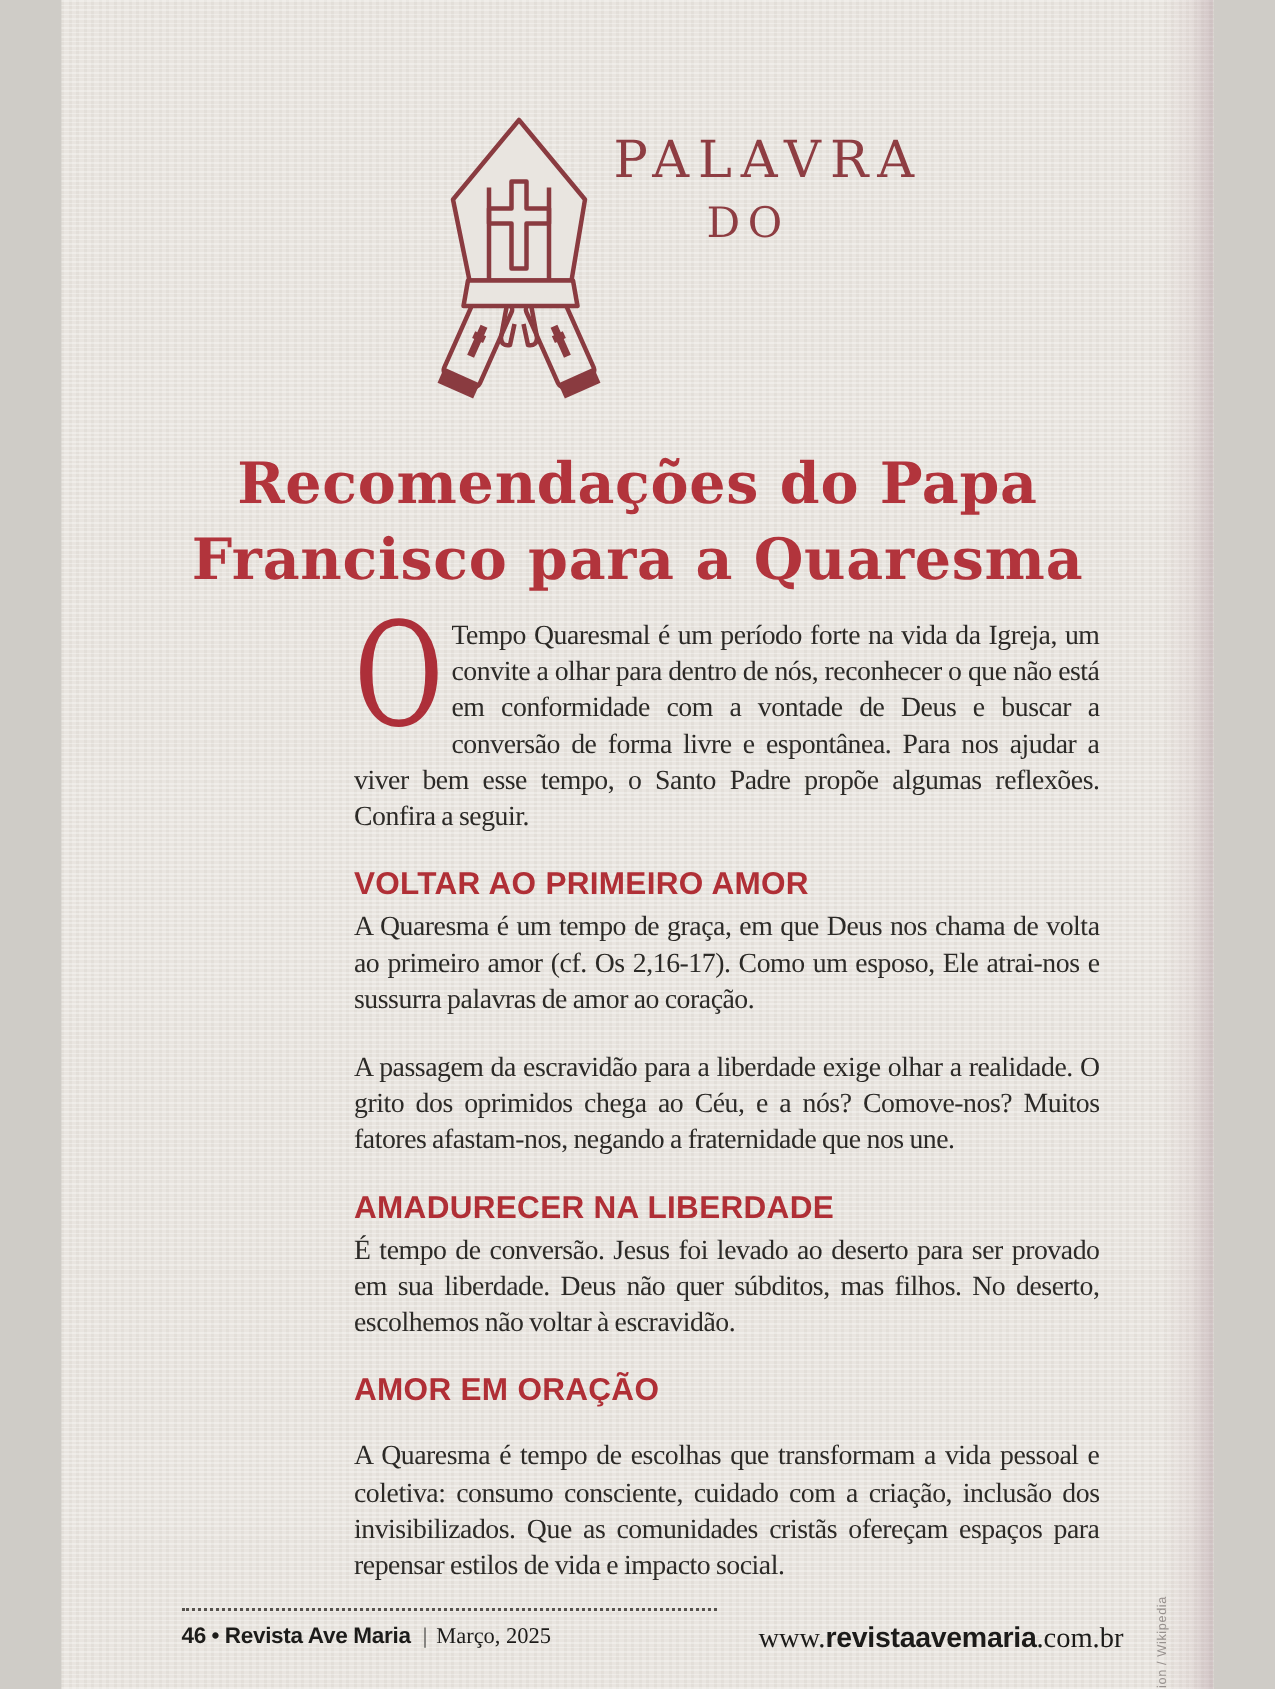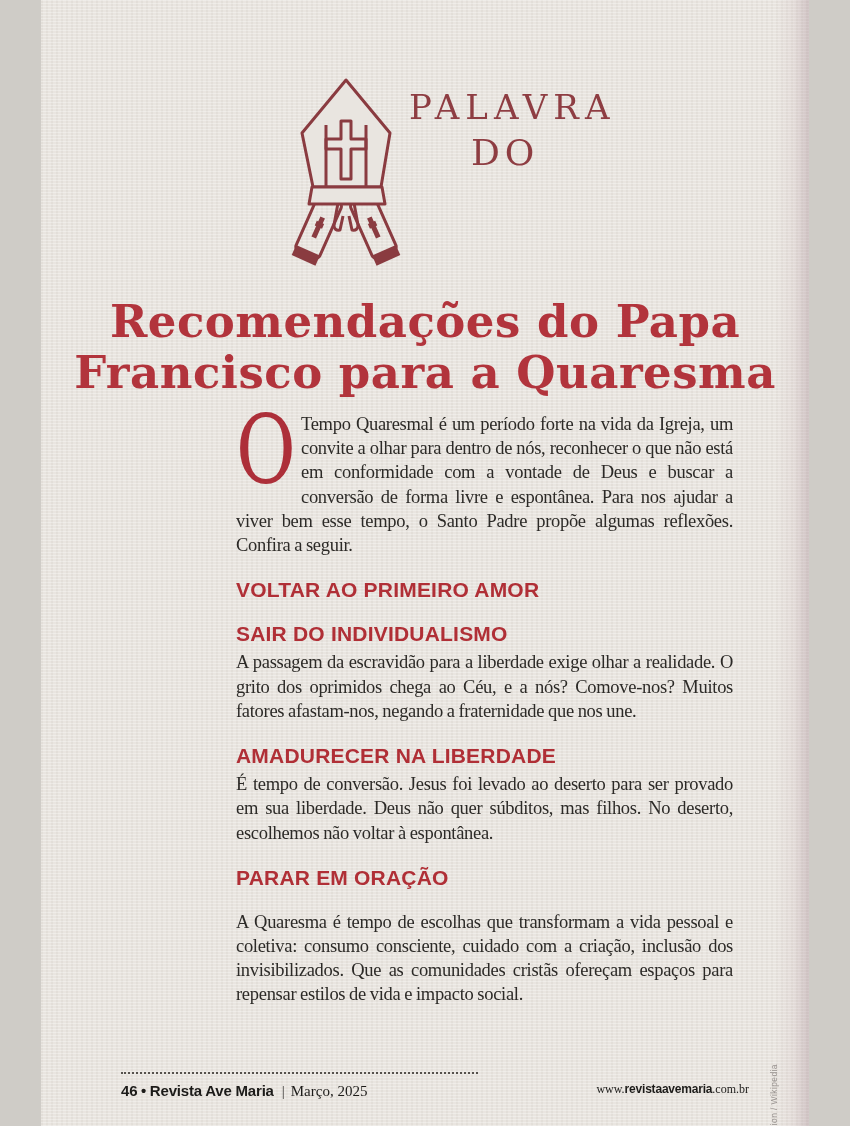--- a/index.html
+++ b/index.html
@@ -19,30 +19,30 @@
   .page-curl {
     position:absolute; top:0; right:0; width:34px; height:100%;
     background:linear-gradient(to right, rgba(197,172,178,0) 0%, rgba(197,172,178,0.16) 55%, rgba(172,146,155,0.40) 100%);
     pointer-events:none;
   }
 
   
   .mitre-icon { position:absolute; left:245px; top:75px; width:120px; height:200px; }
   .logo-line { position:absolute; font-family:"DejaVu Serif", serif; color:#8e3d42; line-height:1; white-space:nowrap; }
   .logo-palavra { left:368px; top:90px; font-size:34px; letter-spacing:6px; }
-  .logo-do      { left:430px; top:135px; font-size:36px; letter-spacing:5px; }
+  .logo-do      { left:430px; top:135px; font-size:28px; letter-spacing:5px; }
   .logo-papa    { left:360px; top:138px; font-size:97px; letter-spacing:3px; color:#943a40; }
   .logo-papa::first-letter { font-size:1.3em; }
 
   
   .article-title {
     position:absolute; top:296px; left:0; width:100%;
     text-align:center;
     font-family:"DejaVu Serif", serif;
-    font-size:45px; line-height:51px;
+    font-size:38px; line-height:51px;
     color:#b2343c;
     letter-spacing:0.5px;
   }
 
   
   .column { position:absolute; left:195px; top:412px; width:497px; }
   .body-text {
     font-size:18.5px; line-height:24.2px;
     letter-spacing:-0.3px; word-spacing:-0.5px;
     text-align:justify;
@@ -79,21 +79,21 @@
   }
   .footer-left {
     position:absolute; left:80px; top:1082px;
     font-size:15px; white-space:nowrap; color:#1c1b19;text-align:right;
   }
   .footer-left .bold-sans { font-family:"Liberation Sans", sans-serif; font-weight:bold; letter-spacing:-0.2px; }
   .footer-left .serif { font-family:"Liberation Serif", serif; }
   .footer-divider { padding:0 6px 0 8px; color:#3a3835; }
   .footer-right {
     position:absolute; right:60px; top:1082px;
-    font-size:12px; white-space:nowrap; color:#1c1b19;
+    font-size:19px; white-space:nowrap; color:#1c1b19;
     font-family:"Liberation Serif", serif;
   }
   .footer-right .site-bold { font-family:"Liberation Sans", sans-serif; font-weight:bold; letter-spacing:-0.2px; }
 </style>
 </head>
 <body>
 
 <div class="page">
 
   <span class="mitre-icon">
@@ -131,34 +131,34 @@
   </h1>
 
   <div class="column">
 
     <p class="body-text">
       <span class="dropcap">O</span><span>Tempo Quaresmal é um período forte na vida da Igreja, um convite a olhar para dentro de nós, reconhecer o que não está em conformidade com a vontade de Deus e buscar a conversão de forma livre e espontânea. Para nos ajudar a viver bem esse tempo, o Santo Padre propõe algumas reflexões. Confira a seguir.</span>
     </p>
 
     <div class="section">
       <h3 class="section-heading">VOLTAR AO PRIMEIRO AMOR</h3>
+      <p class="body-text">A Quaresma é um tempo de graça, em que Deus nos chama de volta ao primeiro amor (cf. Os 2,16-17). Como um esposo, Ele atrai-nos e sussurra palavras de amor ao coração.</p>
     </div>
 
     <div class="section">
-      <h3 class="section-heading">SAIR DO INDIVIDUALISMO</h3>
       <p class="body-text">A passagem da escravidão para a liberdade exige olhar a realidade. O grito dos oprimidos chega ao Céu, e a nós? Comove-nos? Muitos fatores afastam-nos, negando a fraternidade que nos une.</p>
     </div>
 
     <div class="section">
       <h3 class="section-heading">AMADURECER NA LIBERDADE</h3>
-      <p class="body-text">É tempo de conversão. Jesus foi levado ao deserto para ser provado em sua liberdade. Deus não quer súbditos, mas filhos. No deserto, escolhemos não voltar à espontânea.</p>
+      <p class="body-text">É tempo de conversão. Jesus foi levado ao deserto para ser provado em sua liberdade. Deus não quer súbditos, mas filhos. No deserto, escolhemos não voltar à escravidão.</p>
     </div>
 
     <div class="section">
-      <h3 class="section-heading">PARAR EM ORAÇÃO</h3>
+      <h3 class="section-heading">AMOR EM ORAÇÃO</h3>
     </div>
 
     <div class="section">
       <p class="body-text"><span>A Quaresma é tempo de escolhas que transformam a vida pessoal e coletiva: consumo consciente, cuidado com a criação, inclusão dos invisibilizados. Que as comunidades cristãs ofereçam espaços para repensar estilos de vida e impacto social.</span></p>
     </div>
 
   </div>
 
   <div class="credit">Imagem: European Union / Wikipedia</div>
 

